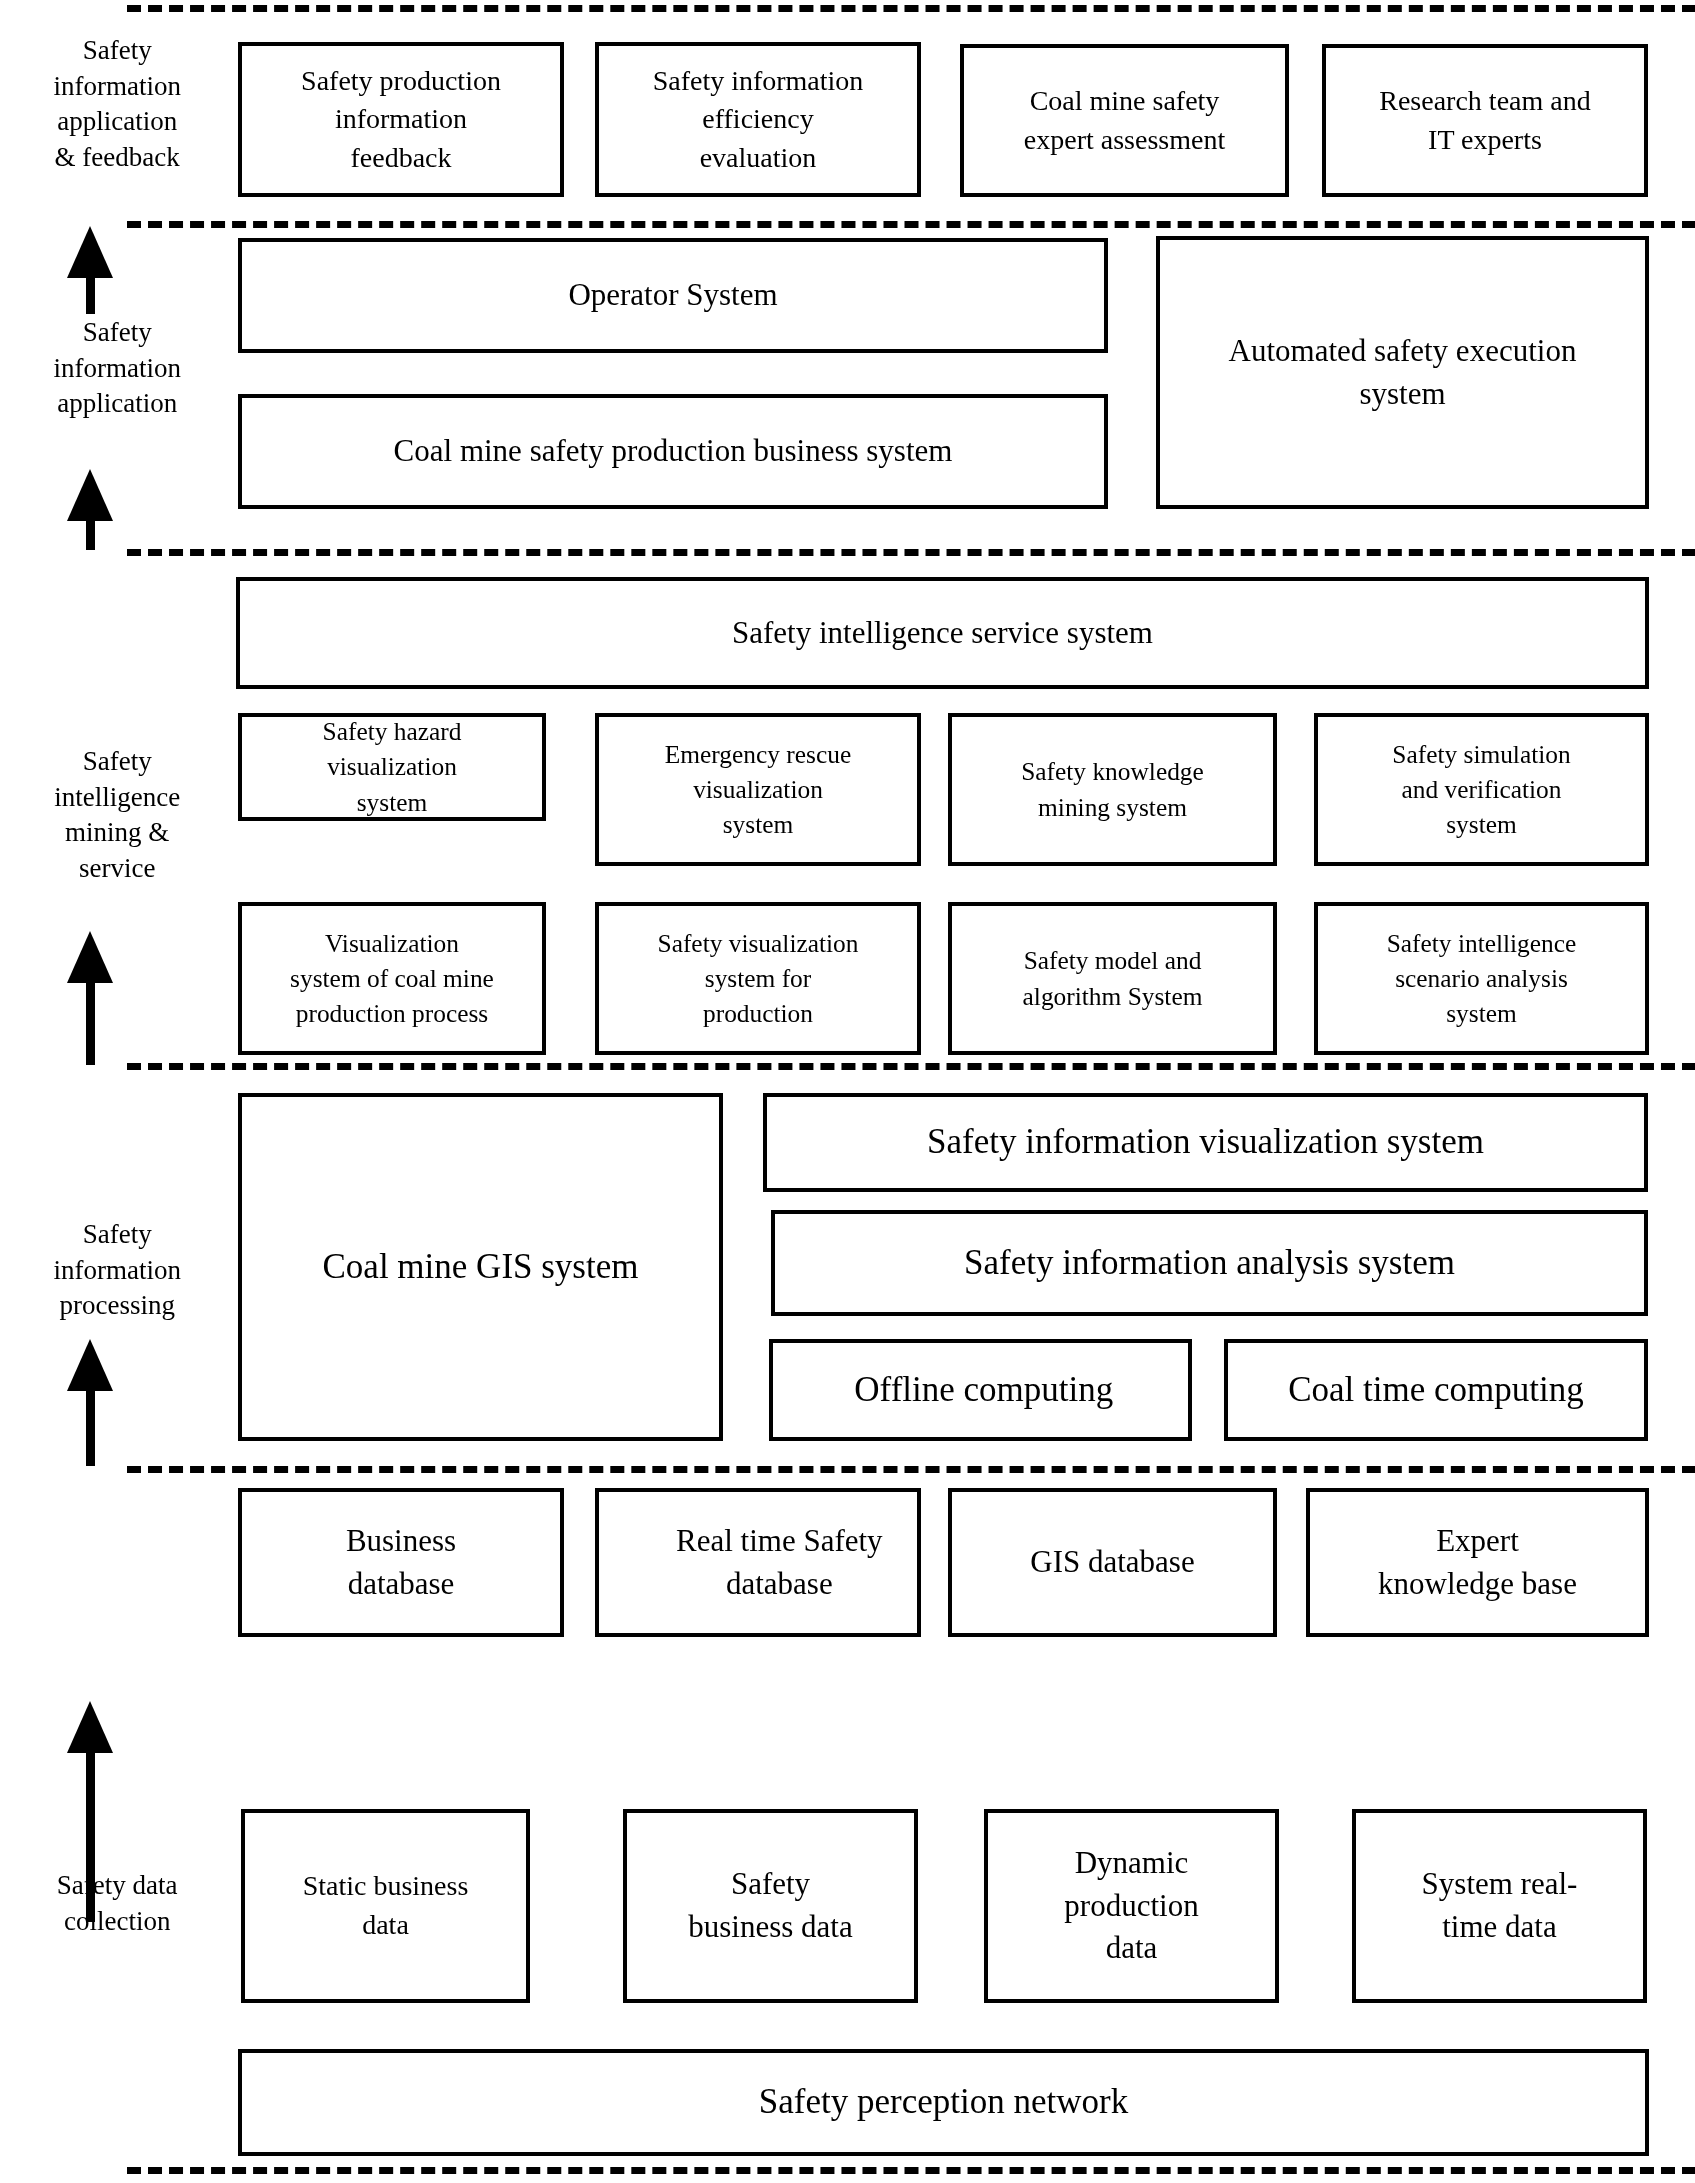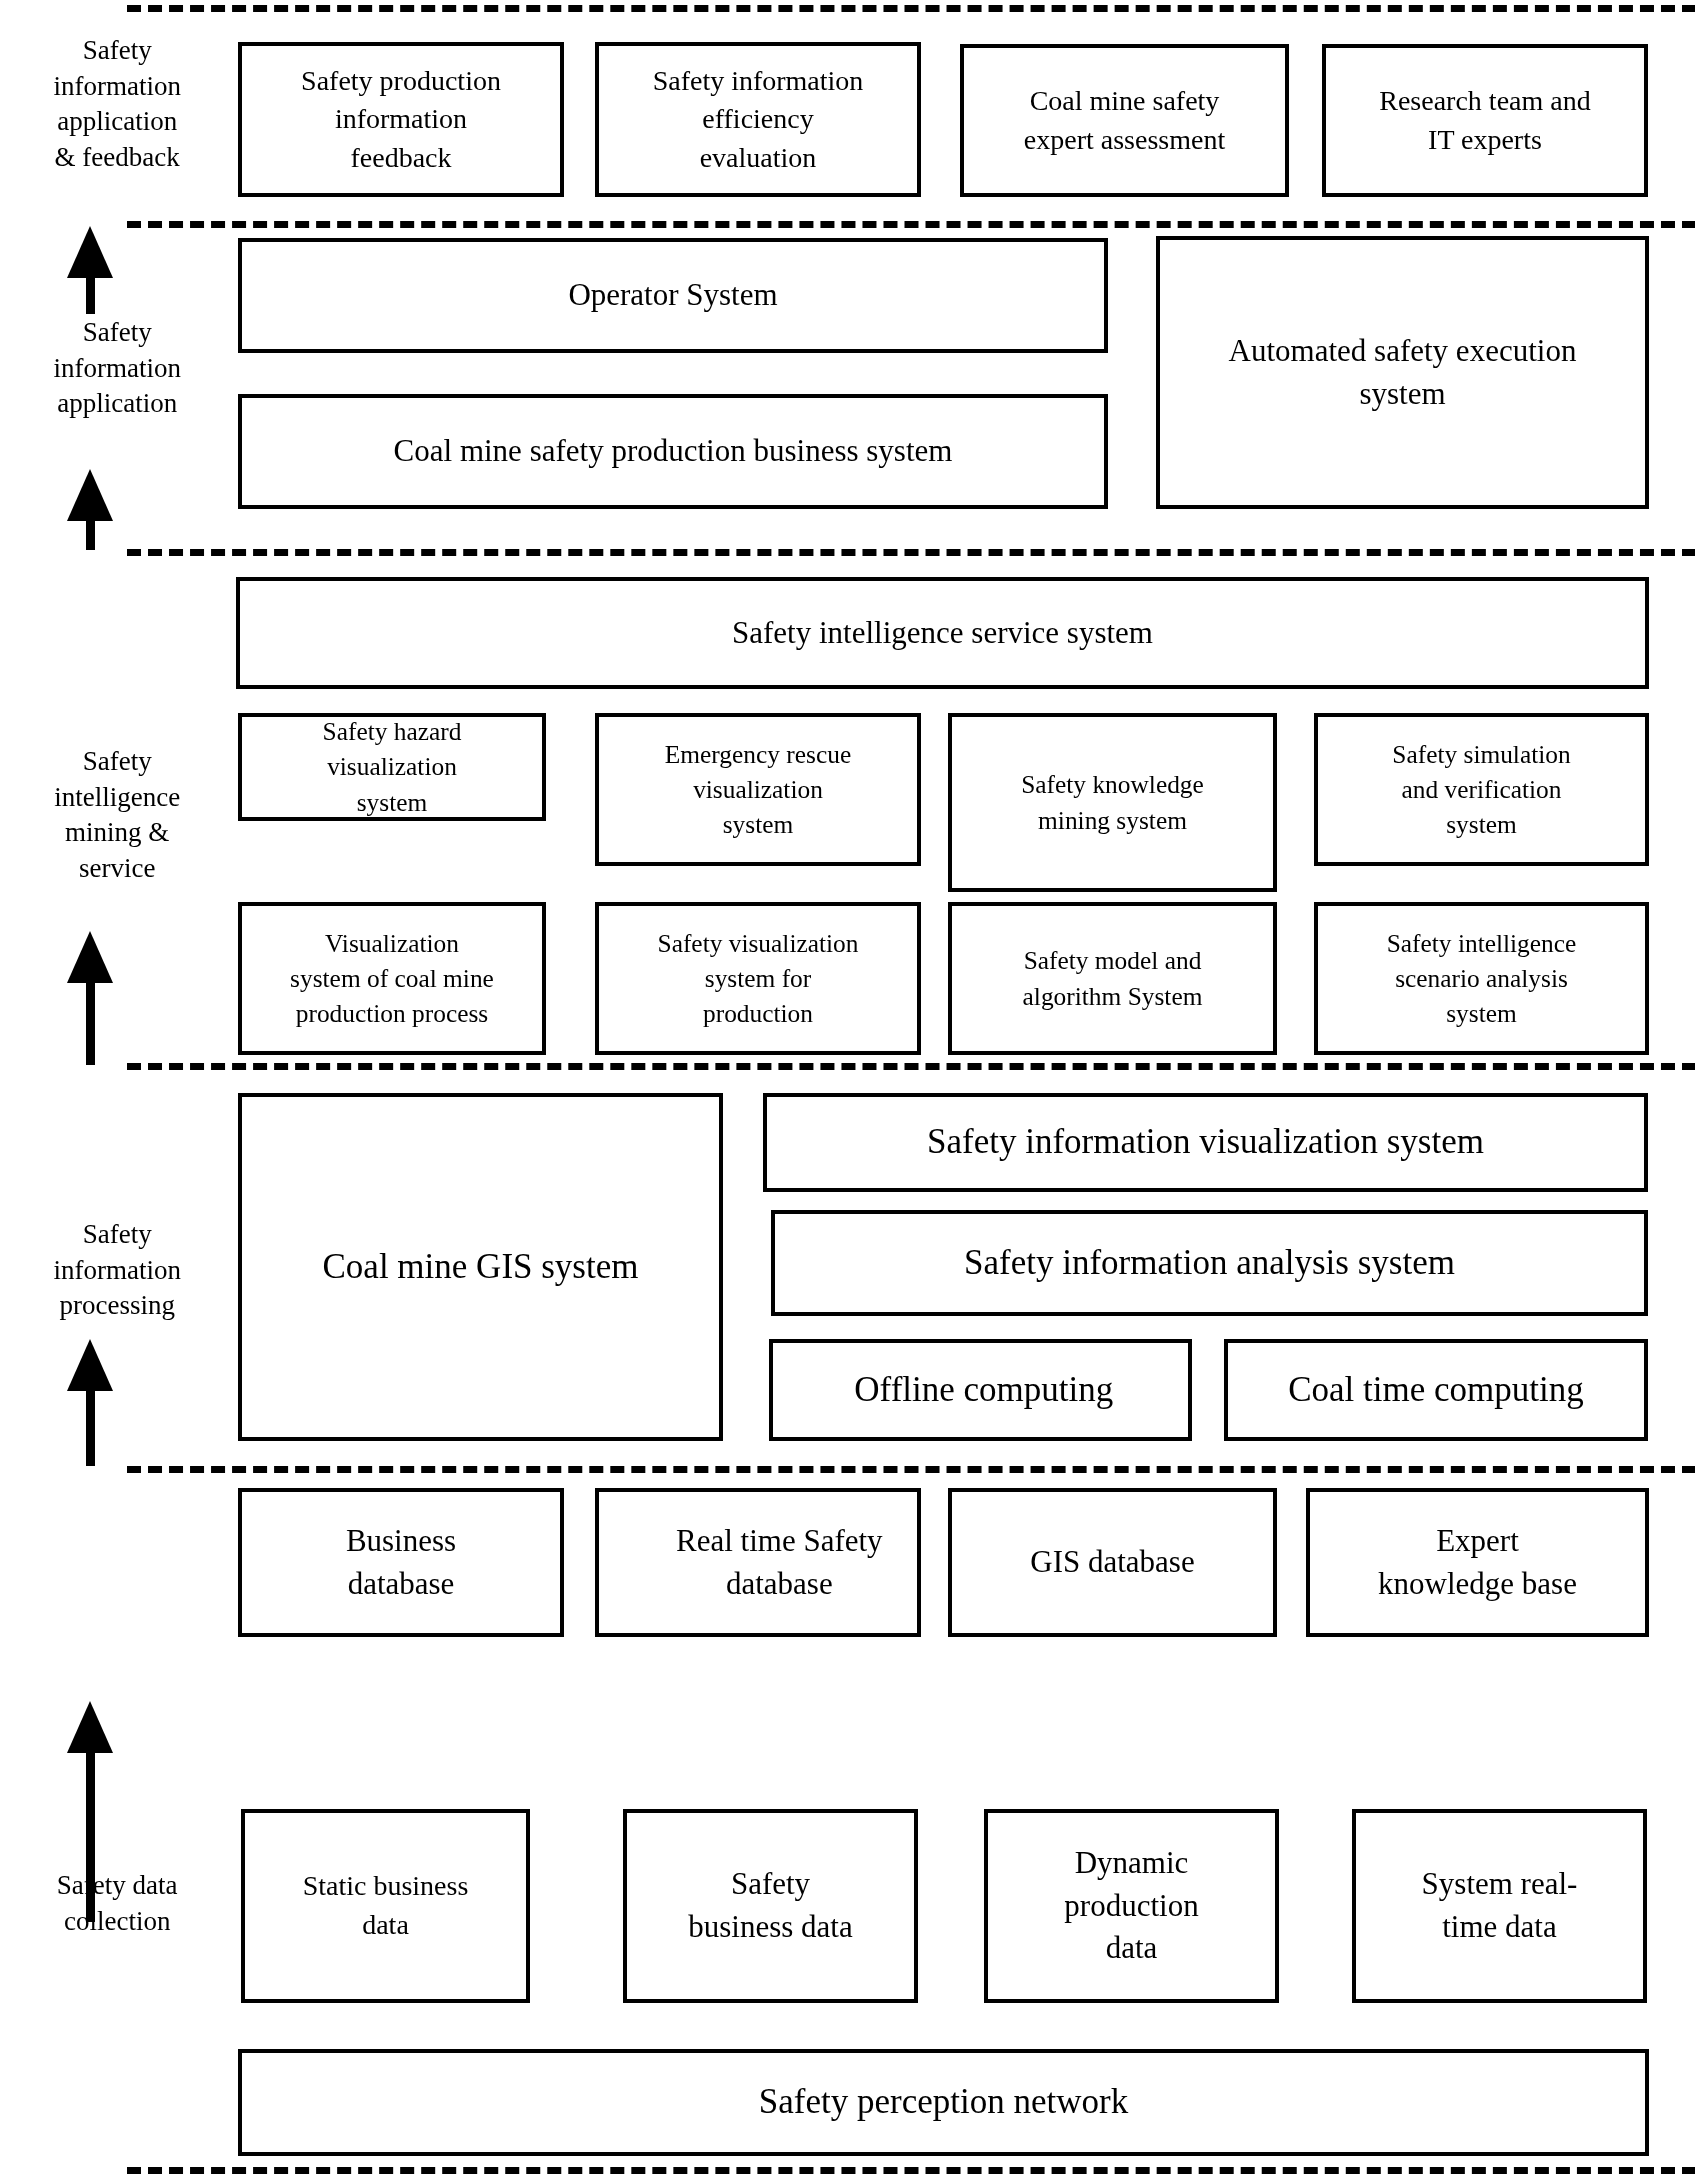--- a/index.html
+++ b/index.html
@@ -158,21 +158,21 @@
   <div class="box fs-sm" style="left:238px;top:713px;width:308px;height:108px;">
     <span>Safety hazard
 visualization
 system</span>
   </div>
   <div class="box fs-sm" style="left:595px;top:713px;width:326px;height:153px;">
     <span>Emergency rescue
 visualization
 system</span>
   </div>
-  <div class="box fs-sm" style="left:948px;top:713px;width:329px;height:179px;">
+  <div class="box fs-sm" style="left:948px;top:713px;width:329px;height:153px;">
     <span>Safety knowledge
 mining system</span>
   </div>
   <div class="box fs-sm" style="left:1314px;top:713px;width:335px;height:153px;">
     <span>Safety simulation
 and verification
 system</span>
   </div>
 
   <div class="box fs-sm" style="left:238px;top:902px;width:308px;height:153px;">

